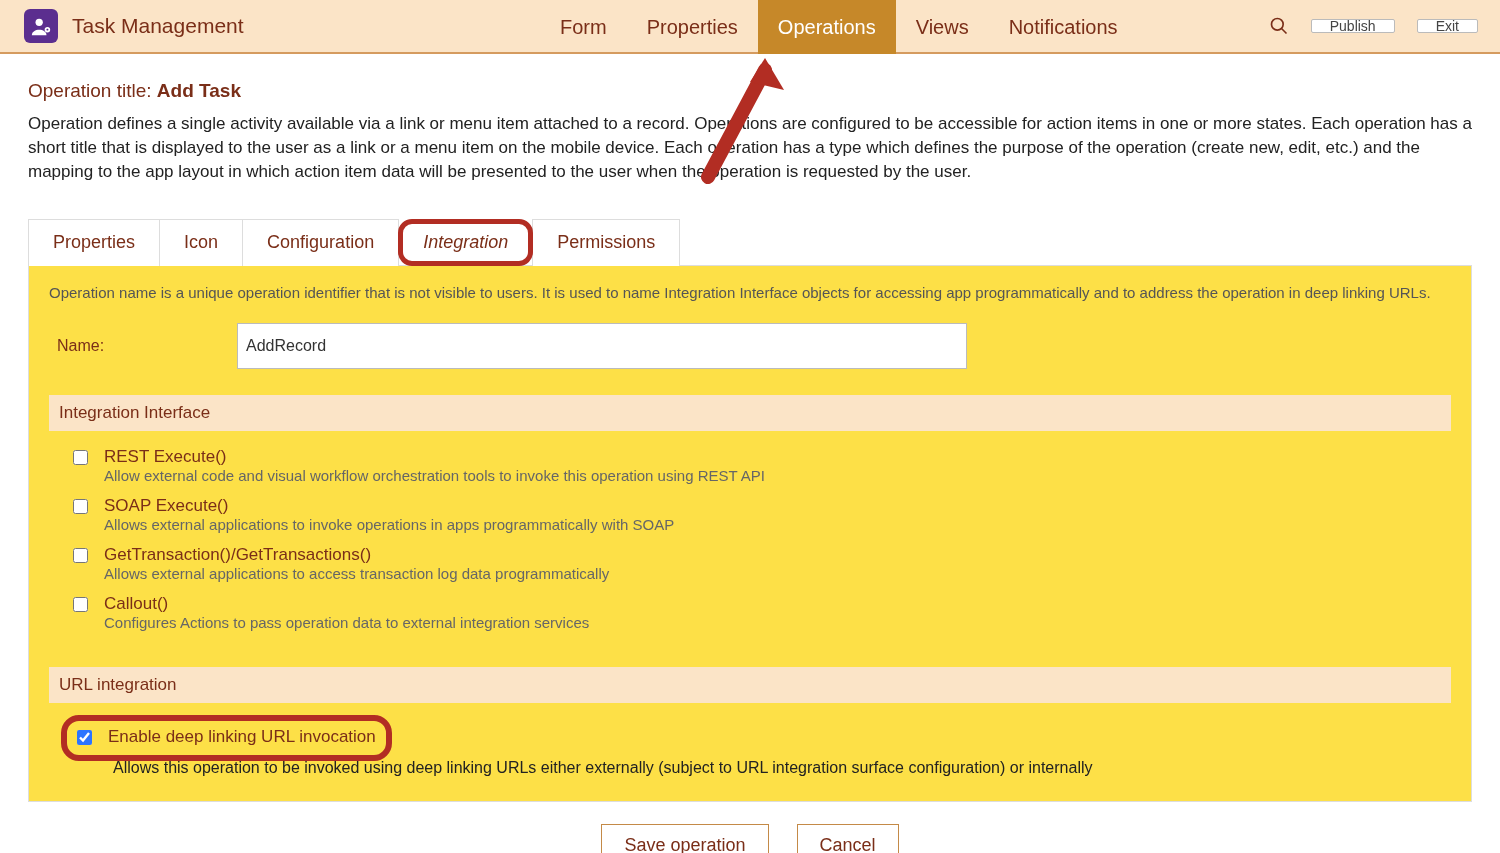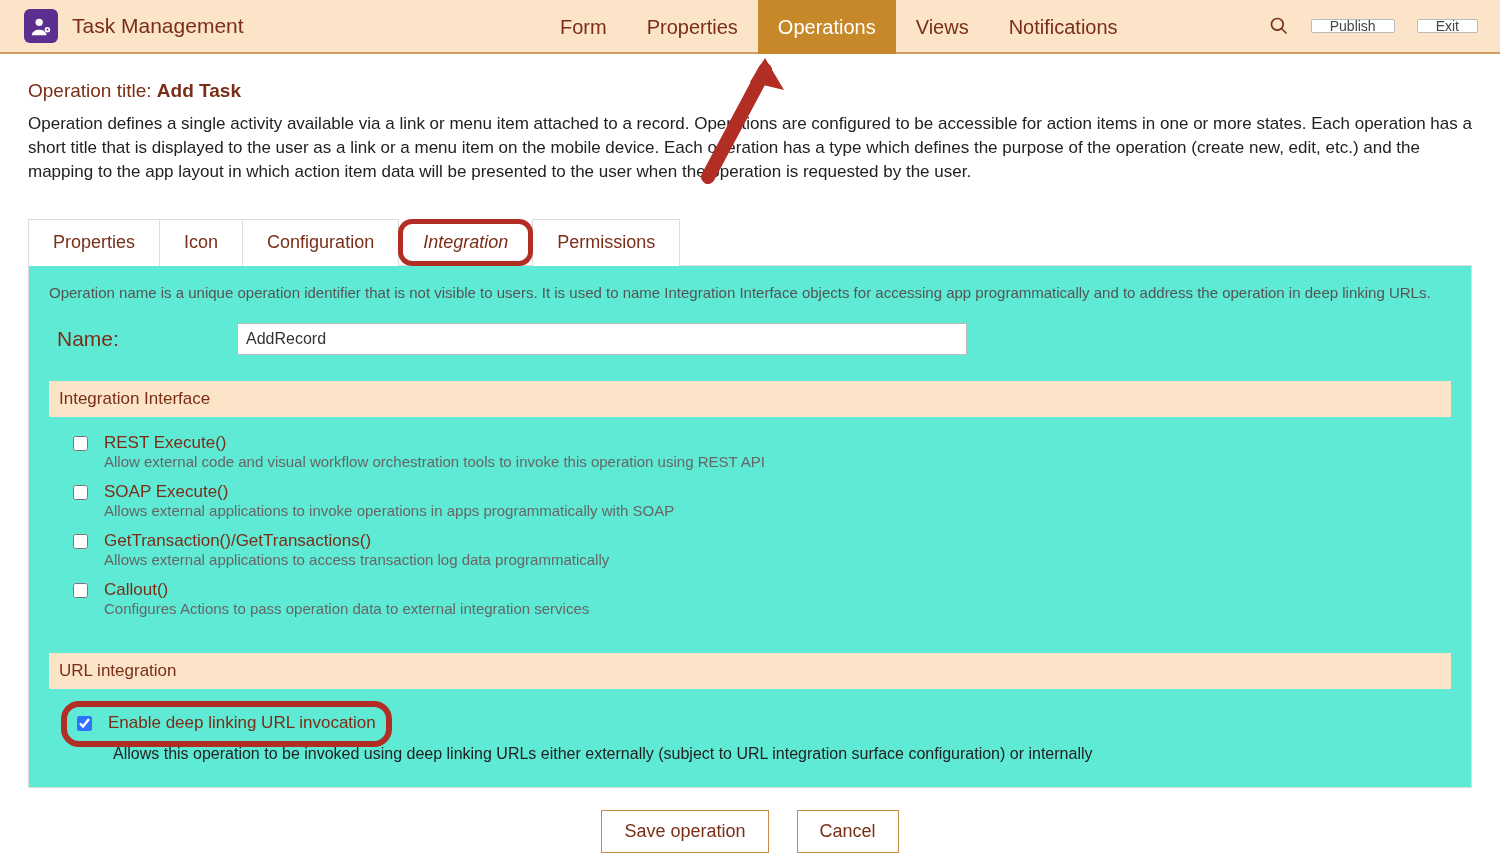--- a/index.html
+++ b/index.html
@@ -71,27 +71,27 @@
     border: 5px solid #b22d23;
     border-radius: 14px;
     padding: 8px 20px 8px 20px;
     font-style: italic;
   }
 
   
   .panel {
     border: 1px solid #ddd; border-top: none;
     padding: 18px 20px 24px 20px;
-    background: #5eead4;
+    background: #fde047;
   }
   .panel-intro { font-size: 15px; color: #555; margin-bottom: 22px; }
   .field-row { display: flex; align-items: center; margin-bottom: 26px; padding-left: 8px; }
-  .field-label { width: 180px; font-size: 21px; color: #7a2e18; }
+  .field-label { width: 180px; font-size: 16px; color: #7a2e18; }
   .text-input {
-    width: 730px; height: 32px; border: 1px solid #bbb;
+    width: 730px; height: 46px; border: 1px solid #bbb;
     font-size: 16px; padding: 2px 8px; color: #333;
   }
 
   .section-header {
     background: #fbe4c7;
     font-size: 17px; color: #7a2e18;
     padding: 8px 10px;
     margin: 14px 0 12px 0;
   }
 

